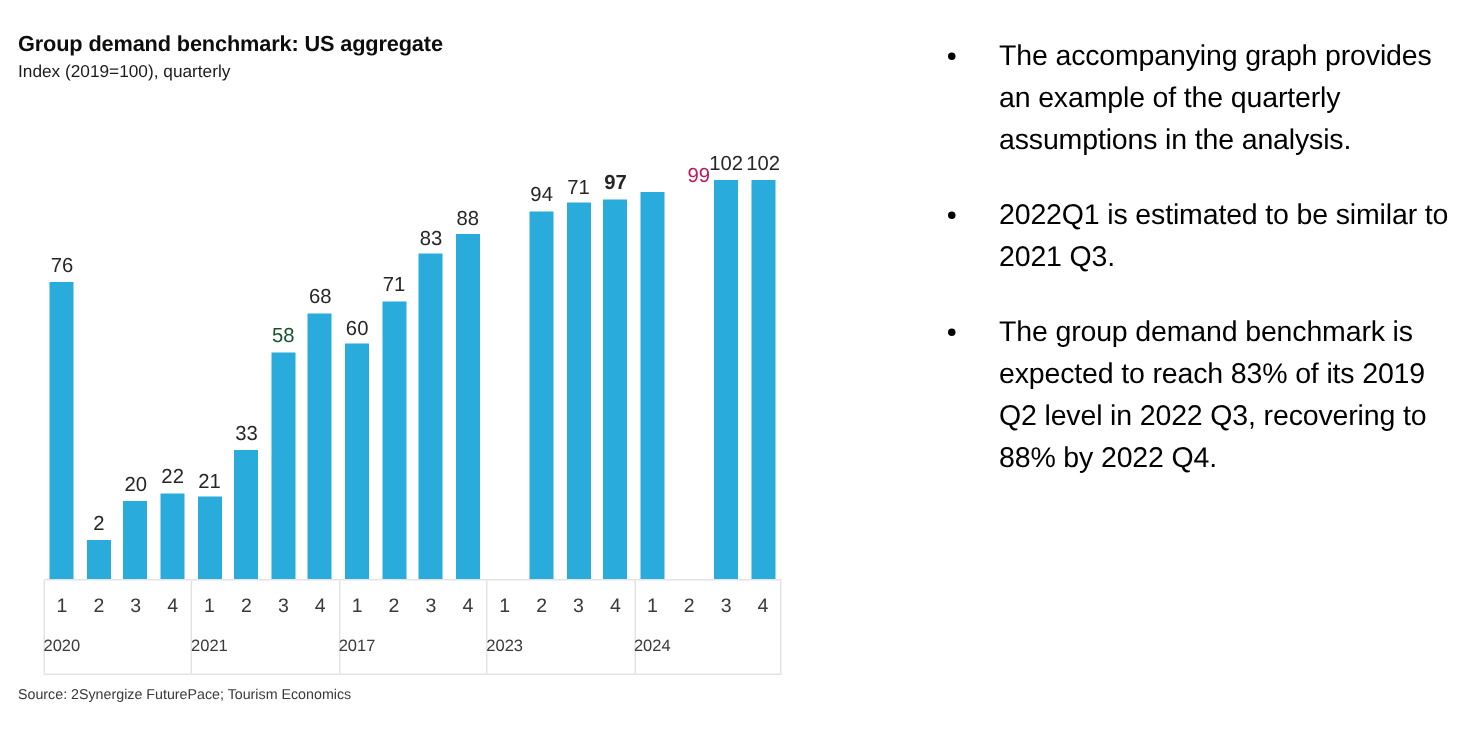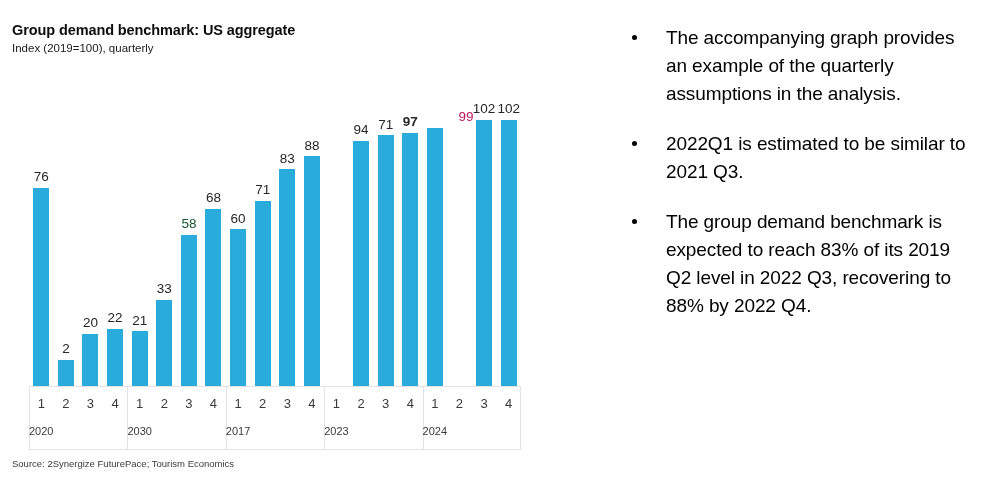--- a/index.html
+++ b/index.html
@@ -256,21 +256,21 @@
         <div class="year-label" style="color: rgb(58, 58, 58);">2020</div>
       </div>
       <div class="year-group" style="left: 98.4px;">
         <div class="sep" style="background: rgb(227, 227, 227);"></div>
         <div class="quarters">
           <div class="q" style="color: rgb(58, 58, 58);">1</div>
           <div class="q" style="color: rgb(58, 58, 58);">2</div>
           <div class="q" style="color: rgb(58, 58, 58);">3</div>
           <div class="q" style="color: rgb(58, 58, 58);">4</div>
         </div>
-        <div class="year-label" style="color: rgb(58, 58, 58);">2030</div>
+        <div class="year-label" style="color: rgb(58, 58, 58);">2021</div>
       </div>
       <div class="year-group" style="left: 196.8px;">
         <div class="sep" style="background: rgb(227, 227, 227);"></div>
         <div class="quarters">
           <div class="q" style="color: rgb(58, 58, 58);">1</div>
           <div class="q" style="color: rgb(58, 58, 58);">2</div>
           <div class="q" style="color: rgb(58, 58, 58);">3</div>
           <div class="q" style="color: rgb(58, 58, 58);">4</div>
         </div>
         <div class="year-label" style="color: rgb(58, 58, 58);">2017</div>

